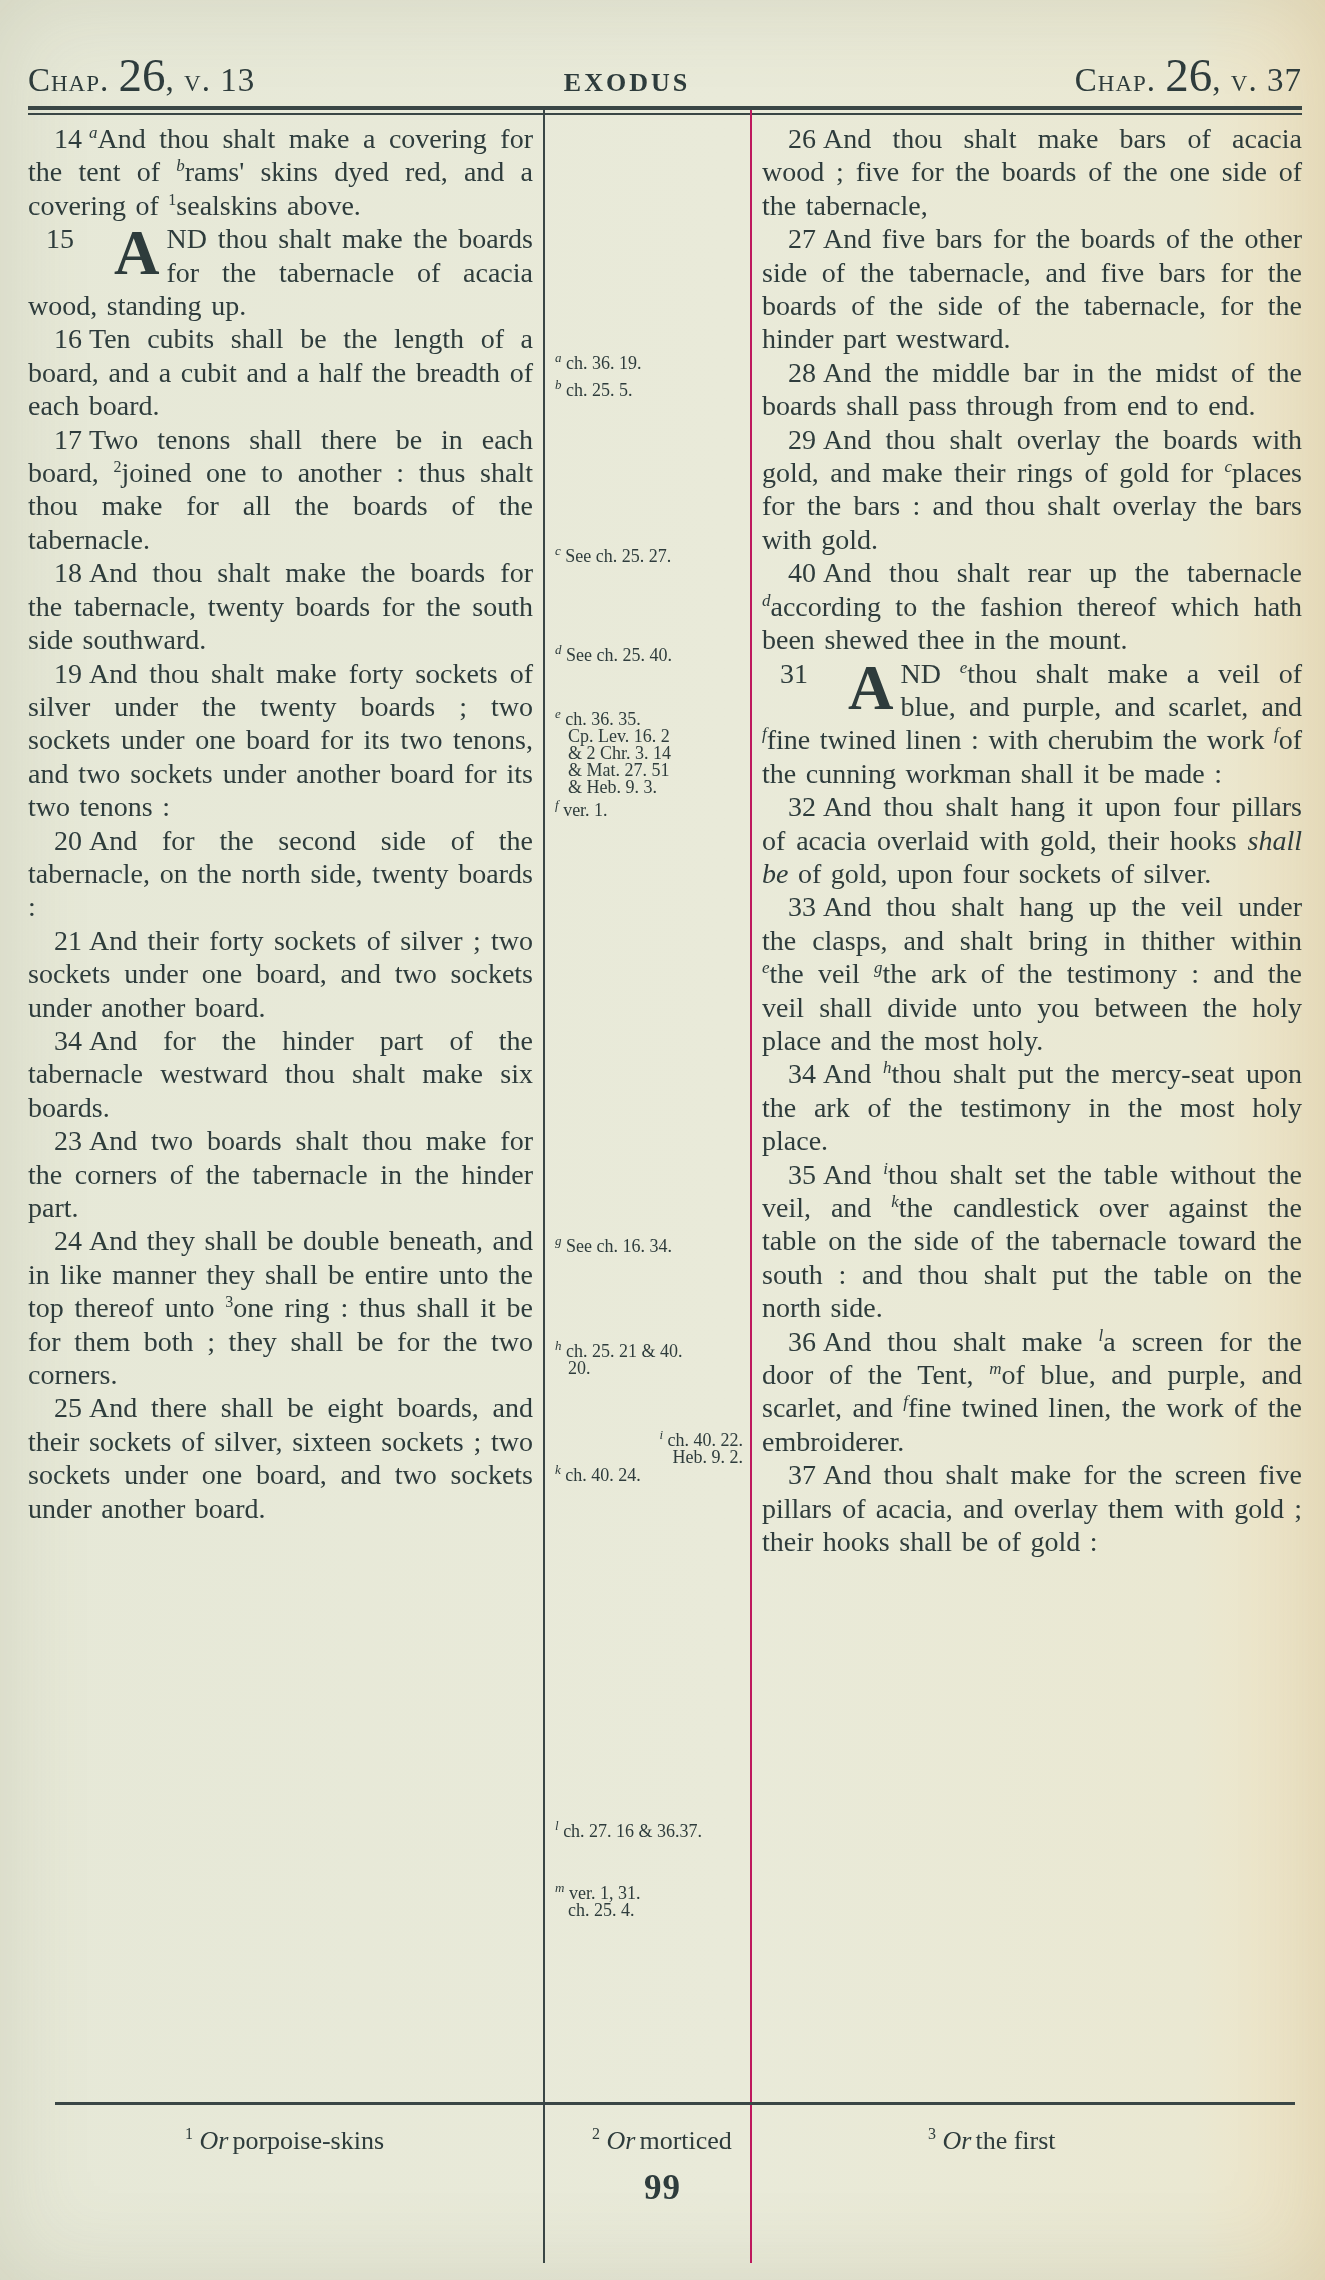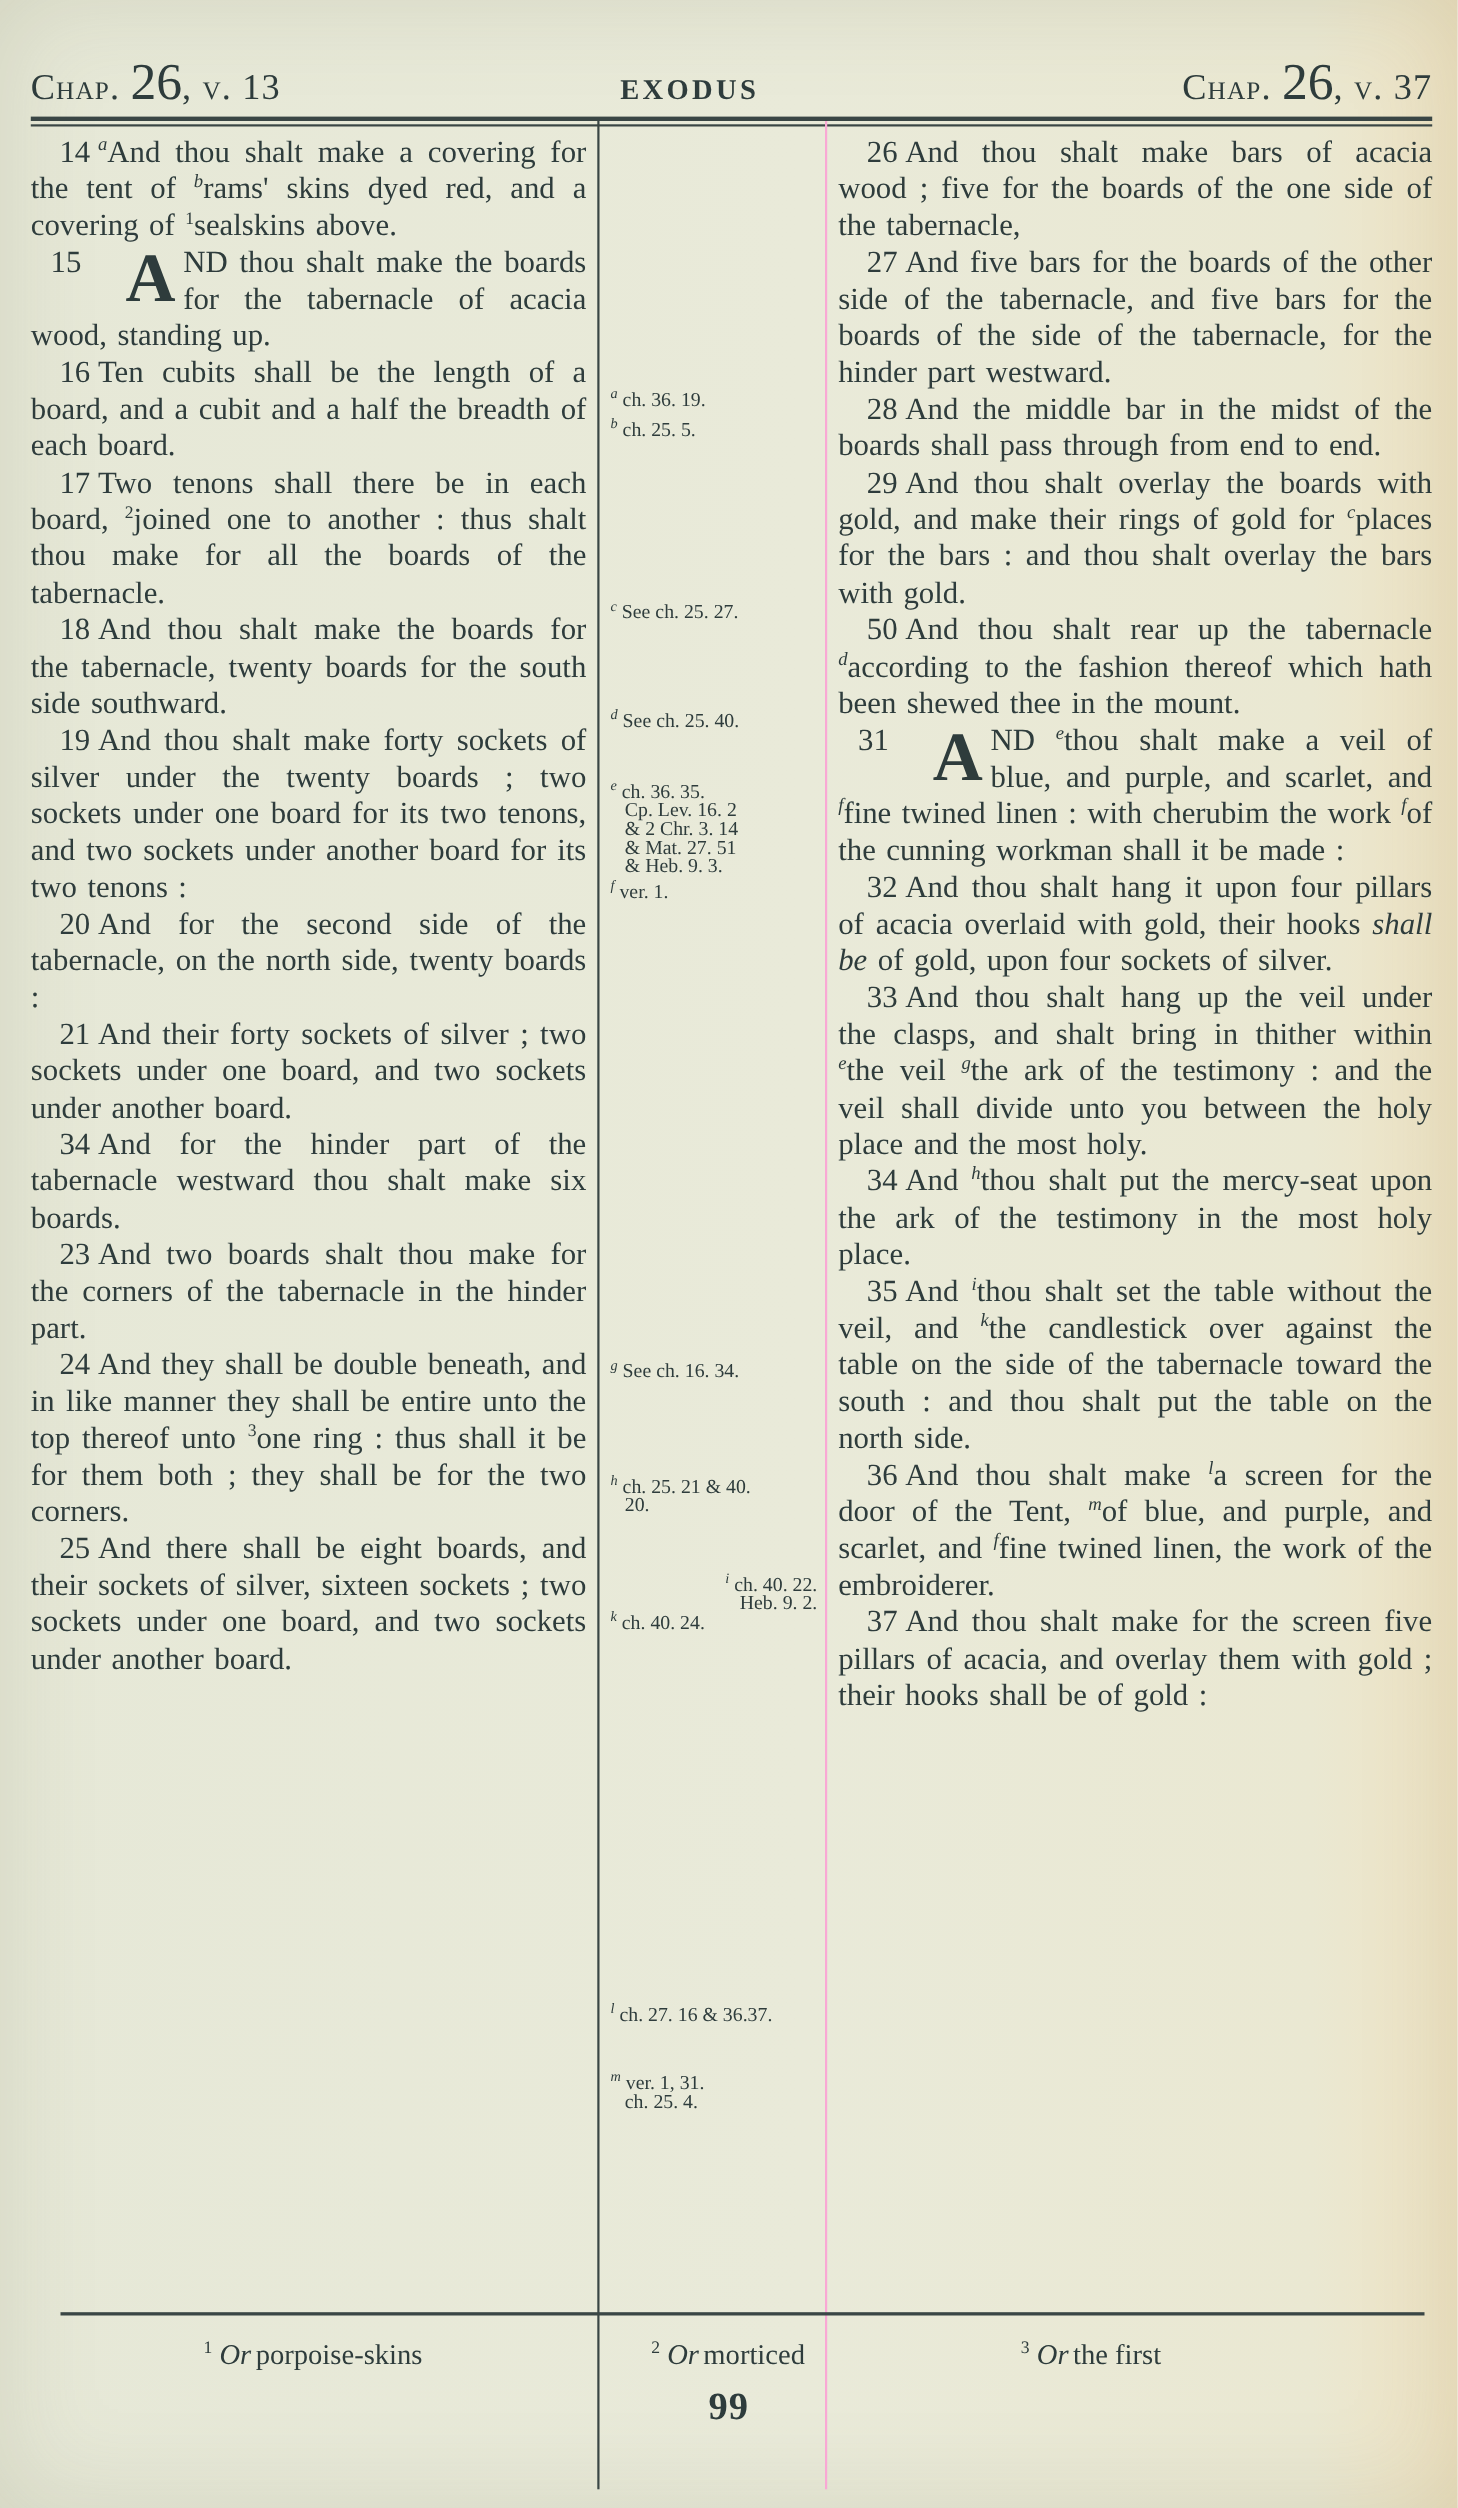--- a/index.html
+++ b/index.html
@@ -29,21 +29,21 @@
   .verse.dv{text-indent:0;}
   .vnum{margin-right:7px;}
   sup{line-height:0;vertical-align:super;}
   sup.rl{font-size:17px;font-style:italic;}
   sup.fn{font-size:16px;}
   .dcwrap{float:left;display:flex;align-items:flex-start;margin:0 7px 0 18px;gap:37px;}
   .dnum{font-size:28px;line-height:33px;margin-right:3px;}
   .dcap{font-size:63px;line-height:55px;margin-top:4px;font-weight:bold;}
   
   .mid{position:absolute;left:543px;top:110px;width:205px;height:2153px;
-    border-left:2px solid #3a4645;border-right:2px solid #f9a8d4;}
+    border-left:2px solid #3a4645;border-right:2px solid #be185d;}
   .refentry{position:absolute;left:10px;width:188px;font-size:18px;line-height:17px;}
   .refentry sup.rl{font-size:13px;}
   .refentry .cont{display:block;padding-left:13px;}
   
   .bottom-rule{position:absolute;top:2102px;left:55px;width:1240px;border-top:3px solid #3a4645;}
   .footnotes{position:absolute;top:2126px;left:0;width:1325px;height:40px;}
   .footnote{position:absolute;font-size:26px;white-space:nowrap;}
   .footnote i{margin-right:4px;}
   .page-num{position:absolute;top:2168px;left:0;width:1325px;text-align:center;
     font-size:35px;font-weight:bold;letter-spacing:1px;}
@@ -87,21 +87,21 @@
     <div class="refentry" style="top: 1322px; text-align: right;"><sup class="rl">i</sup> ch. 40. 22.<span class="cont">Heb. 9. 2.</span></div>
     <div class="refentry" style="top: 1357px;"><sup class="rl">k</sup> ch. 40. 24.</div>
     <div class="refentry" style="top: 1713px;"><sup class="rl">l</sup> ch. 27. 16 &amp; 36.37.</div>
     <div class="refentry" style="top: 1775px;"><sup class="rl">m</sup> ver. 1, 31.<span class="cont">ch. 25. 4.</span></div>
   </div>
 <div class="col col-right">
     <p class="verse"><span class="vnum">26</span>And thou shalt make bars of acacia wood ; five for the boards of the one side of the tabernacle,</p>
     <p class="verse"><span class="vnum">27</span>And five bars for the boards of the other side of the tabernacle, and five bars for the boards of the side of the tabernacle, for the hinder part westward.</p>
     <p class="verse"><span class="vnum">28</span>And the middle bar in the midst of the boards shall pass through from end to end.</p>
     <p class="verse"><span class="vnum">29</span>And thou shalt overlay the boards with gold, and make their rings of gold for <sup class="rl">c</sup>places for the bars : and thou shalt overlay the bars with gold.</p>
-    <p class="verse"><span class="vnum">50</span>And thou shalt rear up the tabernacle <sup class="rl">d</sup>according to the fashion thereof which hath been shewed thee in the mount.</p>
+    <p class="verse"><span class="vnum">40</span>And thou shalt rear up the tabernacle <sup class="rl">d</sup>according to the fashion thereof which hath been shewed thee in the mount.</p>
     <p class="verse dv"><span class="dcwrap">
         <span class="dnum">31</span>
         <span class="dcap">A</span>
       </span>ND <sup class="rl">e</sup>thou shalt make a veil of blue, and purple, and scarlet, and <sup class="rl">f</sup>fine twined linen : with cherubim the work <sup class="rl">f</sup>of the cunning workman shall it be made :</p>
     <p class="verse"><span class="vnum">32</span>And thou shalt hang it upon four pillars of acacia overlaid with gold, their hooks <i>shall be</i> of gold, upon four sockets of silver.</p>
     <p class="verse"><span class="vnum">33</span>And thou shalt hang up the veil under the clasps, and shalt bring in thither within <sup class="rl">e</sup>the veil <sup class="rl">g</sup>the ark of the testimony : and the veil shall divide unto you between the holy place and the most holy.</p>
     <p class="verse"><span class="vnum">34</span>And <sup class="rl">h</sup>thou shalt put the mercy-seat upon the ark of the testimony in the most holy place.</p>
     <p class="verse"><span class="vnum">35</span>And <sup class="rl">i</sup>thou shalt set the table without the veil, and <sup class="rl">k</sup>the candlestick over against the table on the side of the tabernacle toward the south : and thou shalt put the table on the north side.</p>
     <p class="verse"><span class="vnum">36</span>And thou shalt make <sup class="rl">l</sup>a screen for the door of the Tent, <sup class="rl">m</sup>of blue, and purple, and scarlet, and <sup class="rl">f</sup>fine twined linen, the work of the embroiderer.</p>
     <p class="verse"><span class="vnum">37</span>And thou shalt make for the screen five pillars of acacia, and overlay them with gold ; their hooks shall be of gold :</p>

